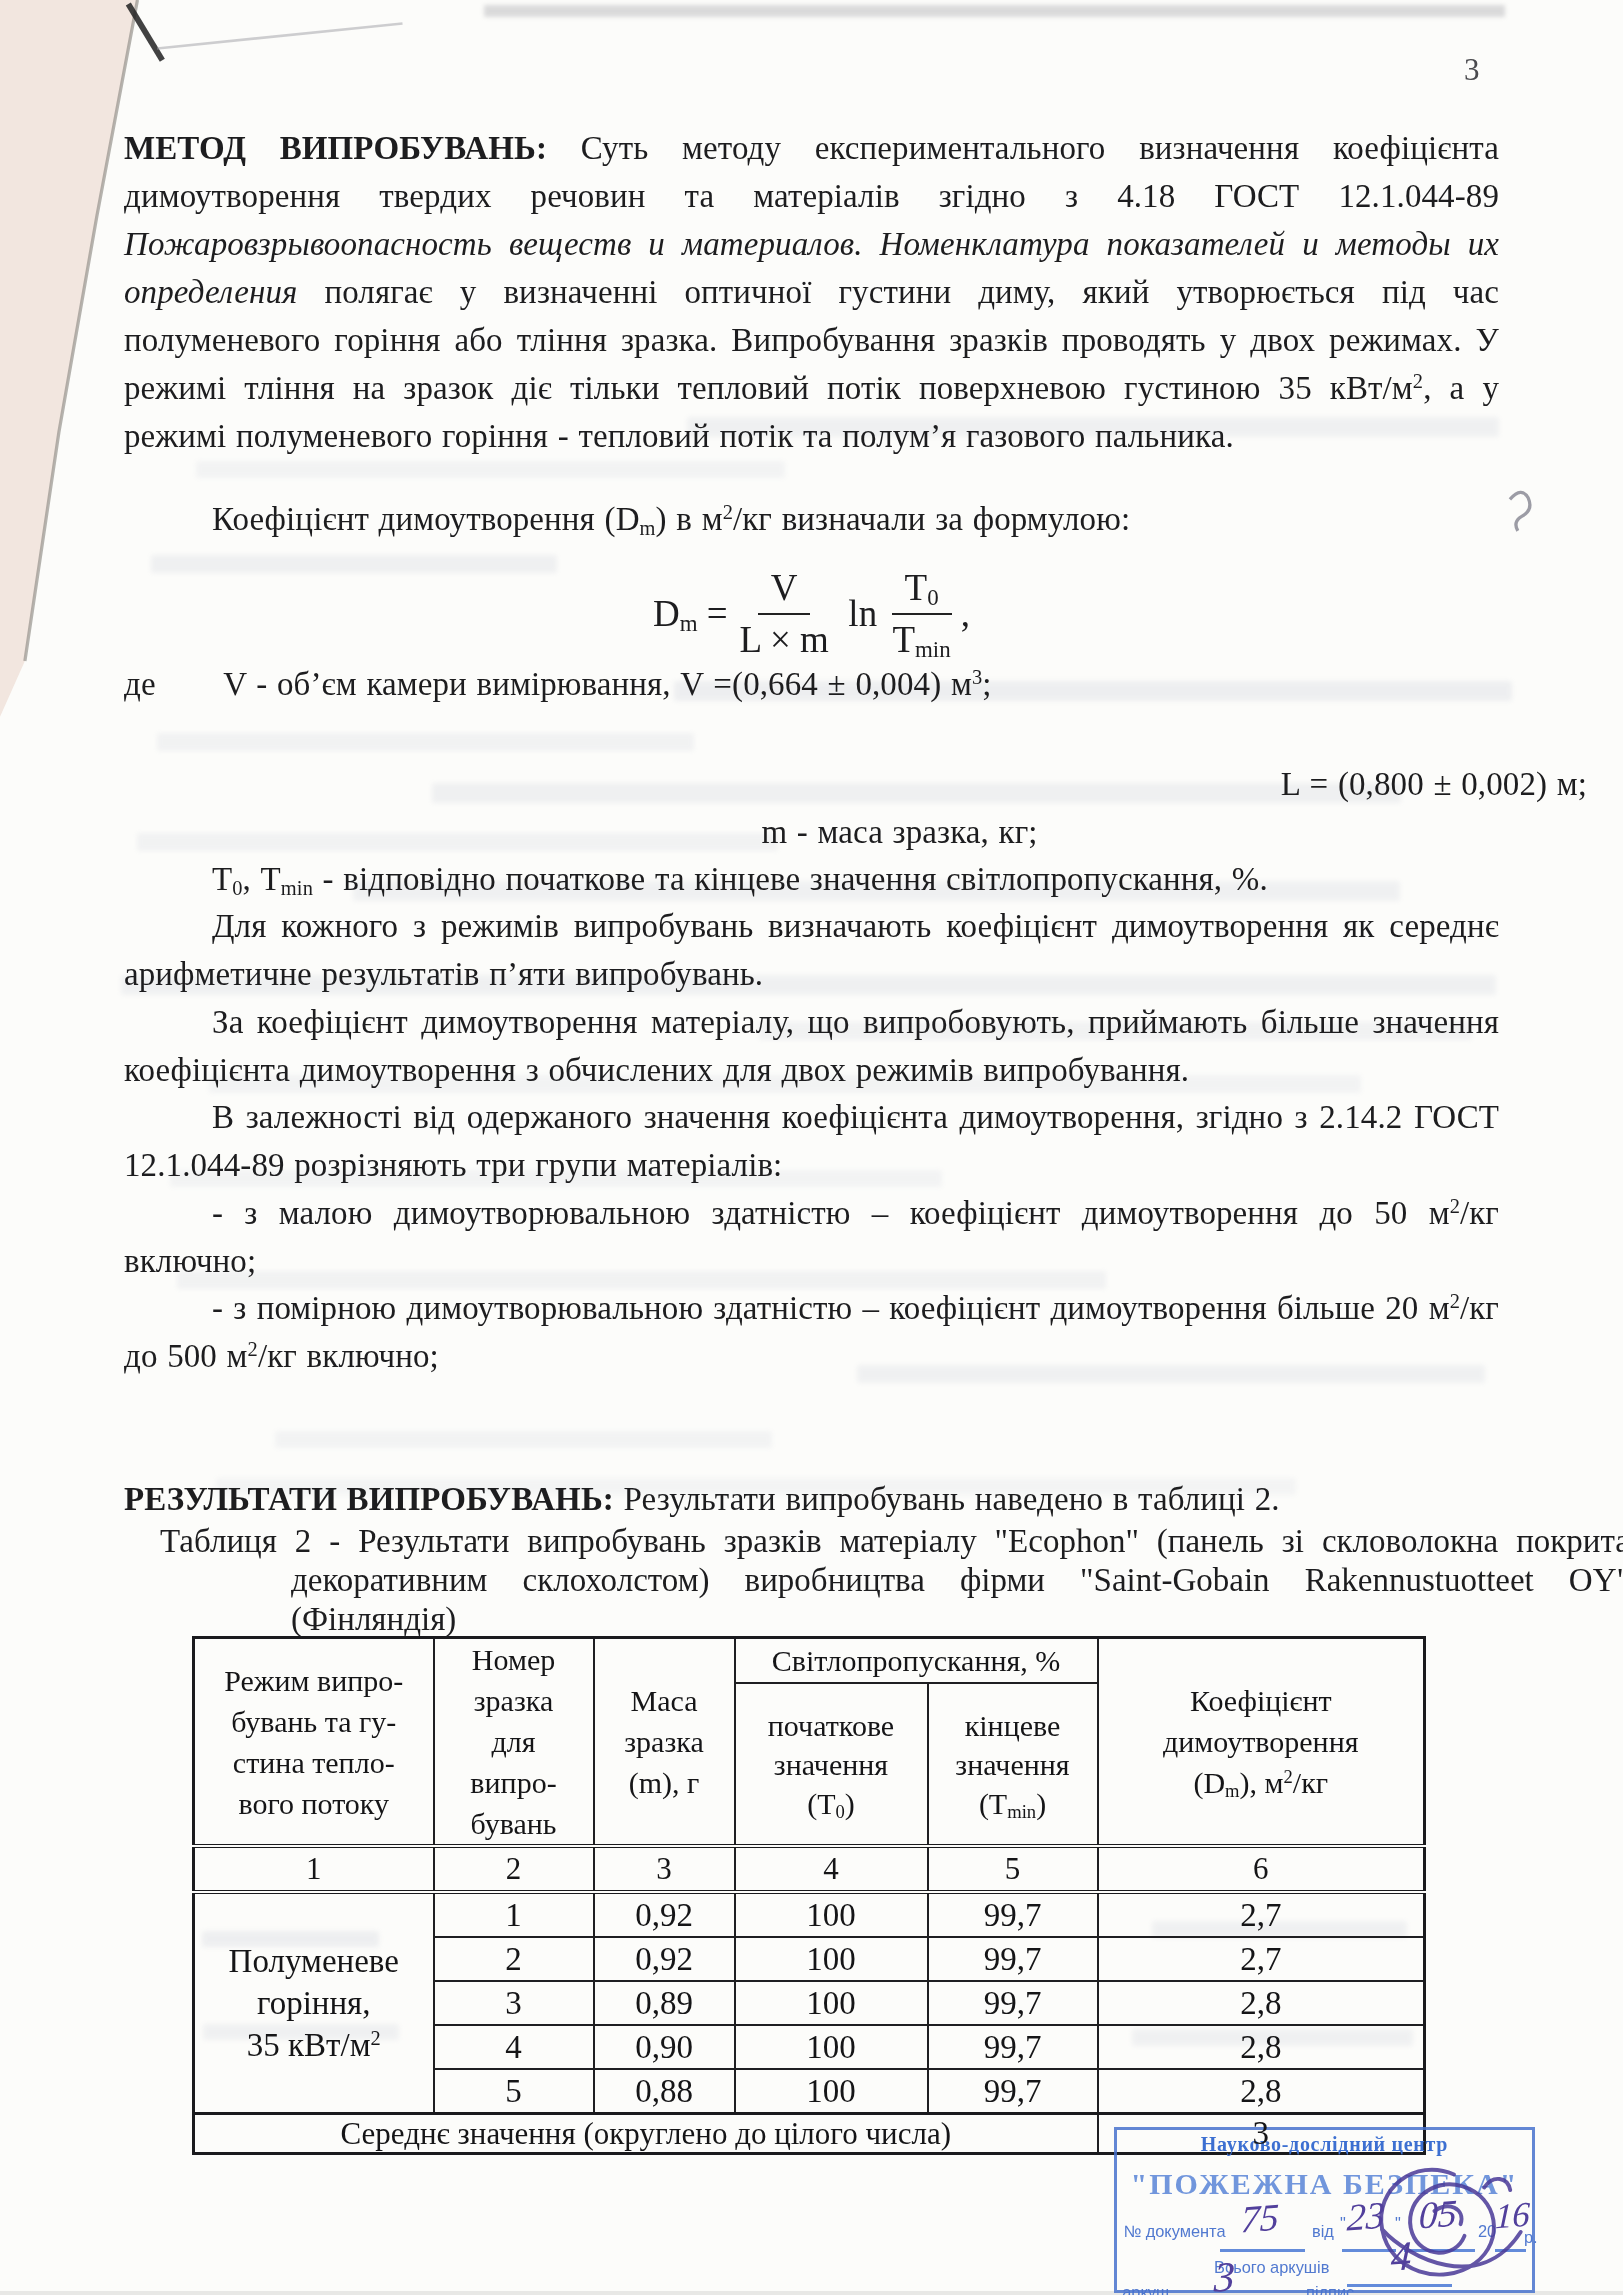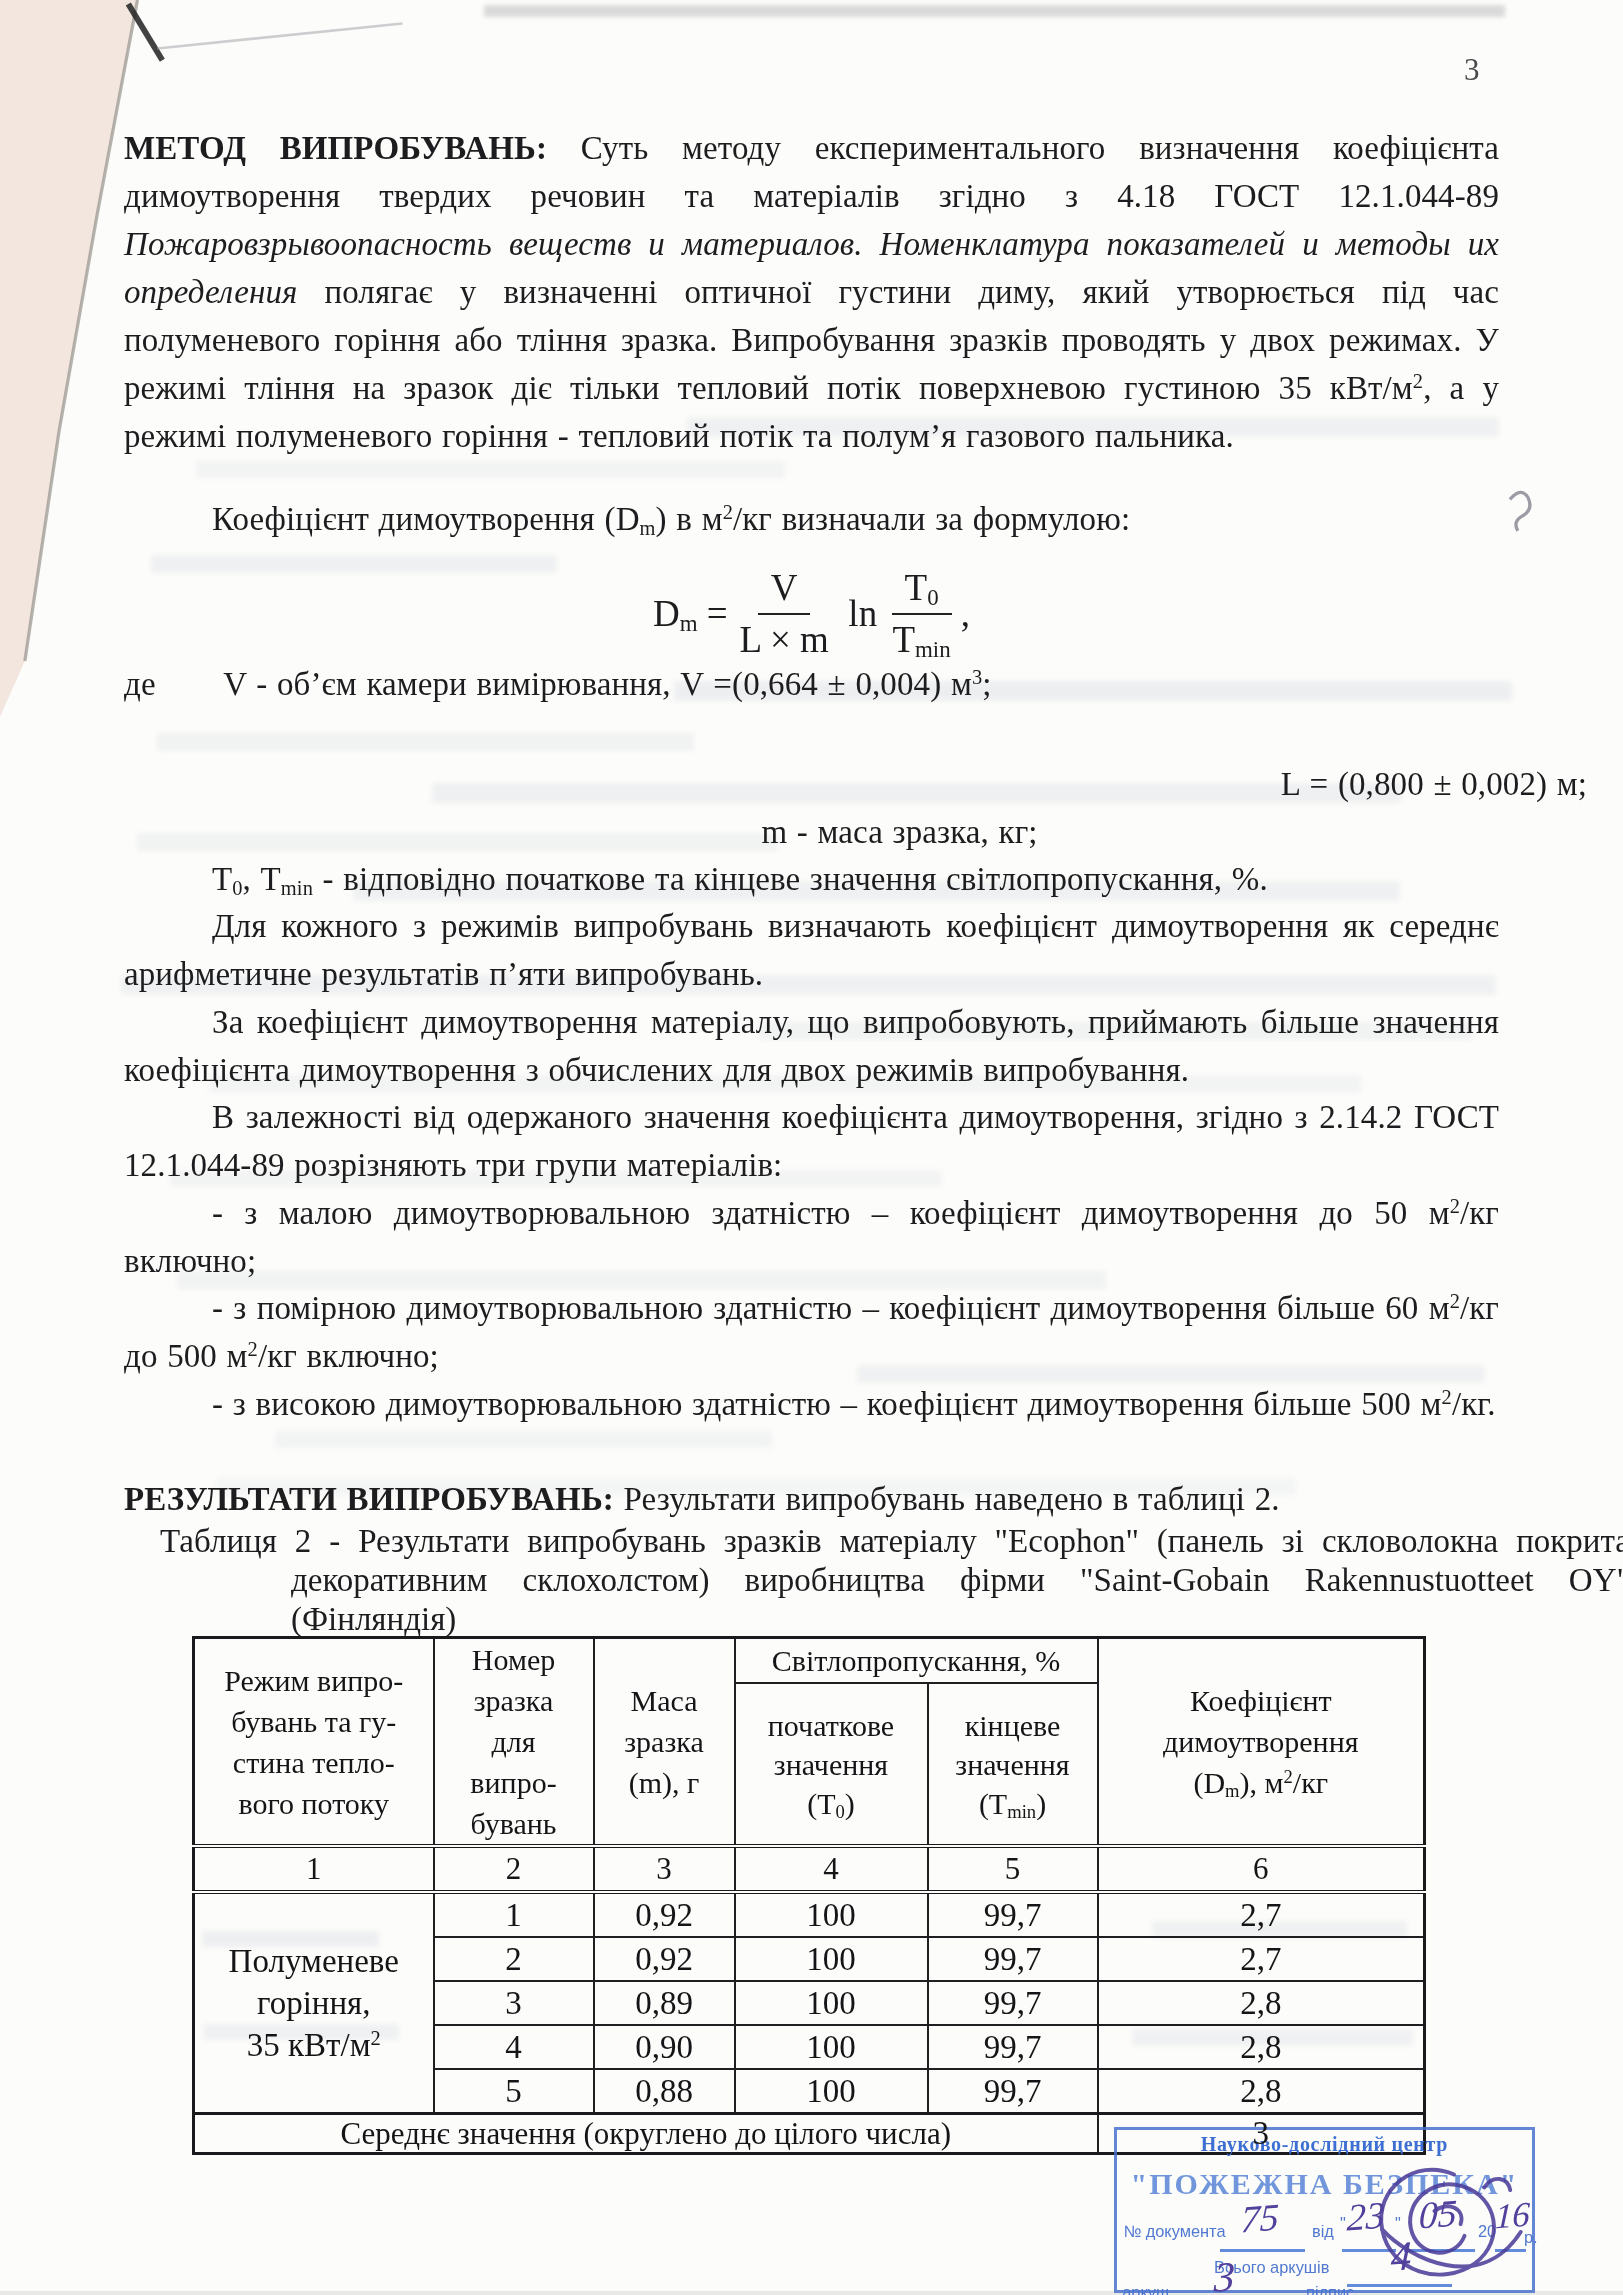--- a/index.html
+++ b/index.html
@@ -148,22 +148,21 @@
 
   <div class="tb" style="top:660px"><span>де</span><span>&nbsp;&nbsp;&nbsp;&nbsp;&nbsp;&nbsp;&nbsp;</span><span>V - об’єм камери вимірювання, V =(0,664 ± 0,004) м</span><sup>3</sup><span>;</span></div>
   <div class="tb pad-def" style="top:760px;text-align:right"><span>L = (0,800 ± 0,002) м;</span></div>
   <div class="tb pad-def" style="top:808px;text-align:center"><span>m - маса зразка, кг;</span></div>
   <div class="tb pad-def" style="top:855px;text-align:left"><span>Т</span><sub>0</sub><span>, Т</span><sub>min</sub><span> - відповідно початкове та кінцеве значення світлопропускання, %.</span></div>
 
   <div class="tb ind" style="top:902px"><span>Для кожного з режимів випробувань визначають коефіцієнт димоутворення як середнє арифметичне результатів п’яти випробувань.</span></div>
   <div class="tb ind" style="top:998px"><span>За коефіцієнт димоутворення матеріалу, що випробовують, приймають більше значення коефіцієнта димоутворення з обчислених для двох режимів випробування.</span></div>
   <div class="tb ind" style="top:1093px"><span>В залежності від одержаного значення коефіцієнта димоутворення, згідно з 2.14.2 ГОСТ 12.1.044-89 розрізняють три групи матеріалів:</span></div>
   <div class="tb ind" style="top:1189px"><span>- з малою димоутворювальною здатністю – коефіцієнт димоутворення до 50 м</span><sup>2</sup><span>/кг включно;</span></div>
-  <div class="tb ind" style="top:1284px"><span>- з помірною димоутворювальною здатністю – коефіцієнт димоутворення більше 60 м</span><sup>2</sup><span>/кг до 500 м</span><sup>2</sup><span>/кг включно;</span></div>
-  <div class="tb ind" style="top:1380px"><span>- з високою димоутворювальною здатністю – коефіцієнт димоутворення більше 500 м</span><sup>2</sup><span>/кг.</span></div>
+  <div class="tb ind" style="top:1284px"><span>- з помірною димоутворювальною здатністю – коефіцієнт димоутворення більше 20 м</span><sup>2</sup><span>/кг до 500 м</span><sup>2</sup><span>/кг включно;</span></div>
 
   <div class="tb" style="top:1475px"><span class="b">РЕЗУЛЬТАТИ ВИПРОБУВАНЬ:</span><span> Результати випробувань наведено в таблиці 2.</span></div>
 
   <div class="caption"><span>Таблиця 2 - Результати випробувань зразків матеріалу "Ecophon" (панель зі скловолокна покрита декоративним склохолстом) виробництва фірми "Saint-Gobain Rakennustuotteet OY" (Фінляндія)</span></div>
 
   <table class="results">
     <colgroup>
         <col class="c1">
         <col class="c2">
         <col class="c3">

